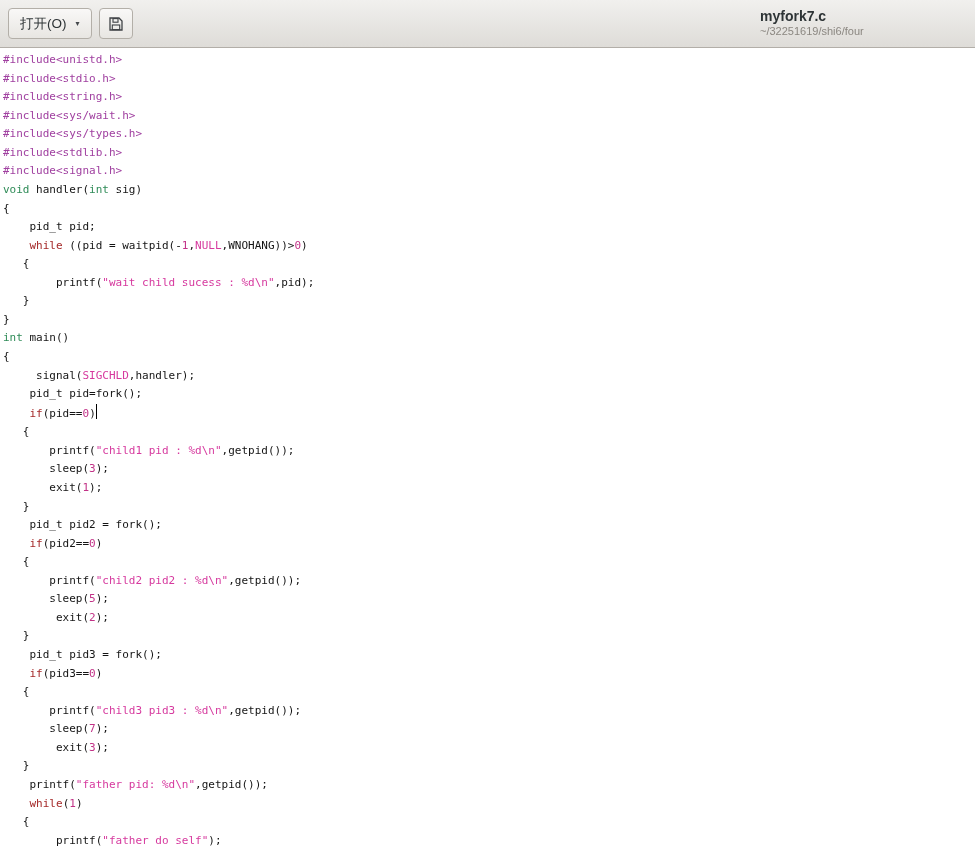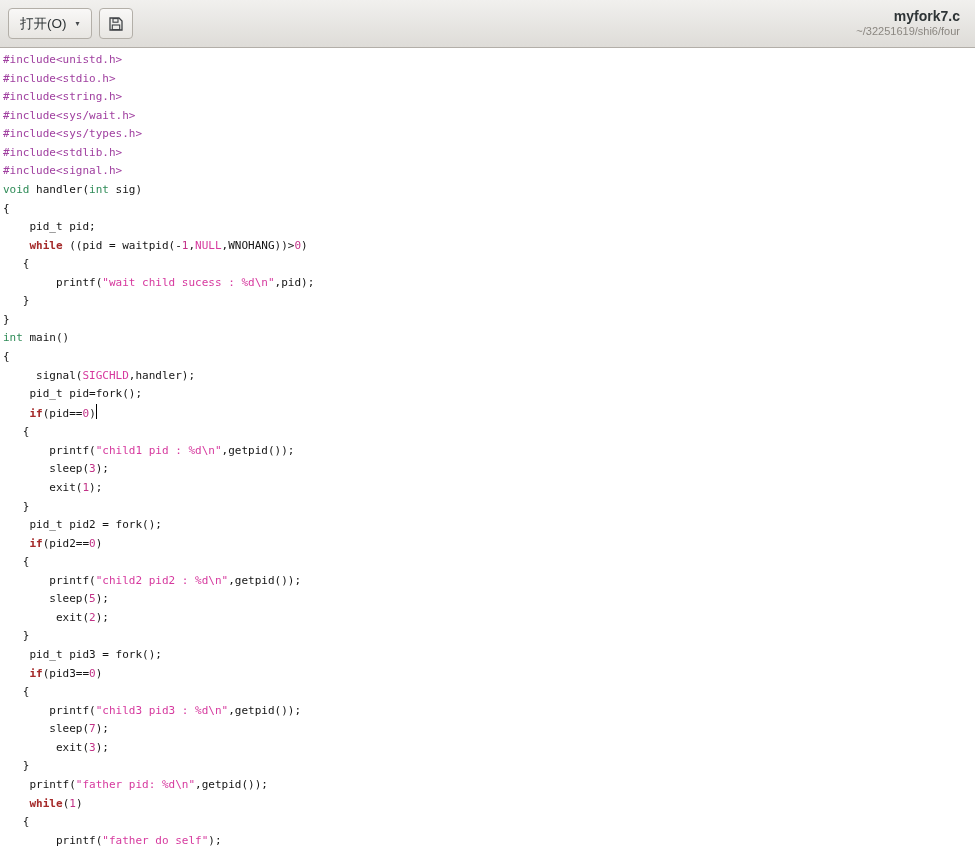--- a/index.html
+++ b/index.html
@@ -36,39 +36,39 @@
     display: flex; align-items: center; justify-content: center;
     background: linear-gradient(#f9f8f7, #e8e6e2);
     border: 1px solid #b3afa8;
     border-radius: 4px;
     cursor: pointer;
   }
   .title-stack {
     position: absolute; left: 760px; top: 0;
     width: 200px; height: 100%;
     display: flex; flex-direction: column;
-    justify-content: center; align-items: flex-end;
+    justify-content: center; align-items: flex-start;
   }
   .wtitle { font-weight: bold; font-size: 14px; color: #2e3436; line-height: 1.25; }
   .wsub   { font-size: 11px; color: #8b8781; line-height: 1.25; }
   
   .editor {
     height: 804px;
     padding: 3px 0 0 3px;
     overflow: hidden;
     background: #ffffff;
     font-family: "DejaVu Sans Mono", "Liberation Mono", monospace;
     font-size: 11px;
     line-height: 18.57px;
     white-space: pre;
     color: var(--c-pl, #141414);
   }
   .code-line { white-space: pre; }
   .tok-pp { color: var(--c-pp); }
-  .tok-kw { color: var(--c-kw); font-weight: bold; }
+  .tok-kw { color: var(--c-kw); font-weight: normal; }
   .tok-ty { color: var(--c-ty); font-weight: normal; }
   .tok-st { color: var(--c-st); }
   .tok-nu { color: var(--c-nu); }
   .tok-co { color: var(--c-co); }
   .tok-pl { color: var(--c-pl); }
   .caret {
     display: inline-block;
     width: 1px; height: 15px;
     background: #000;
     vertical-align: -2px;

